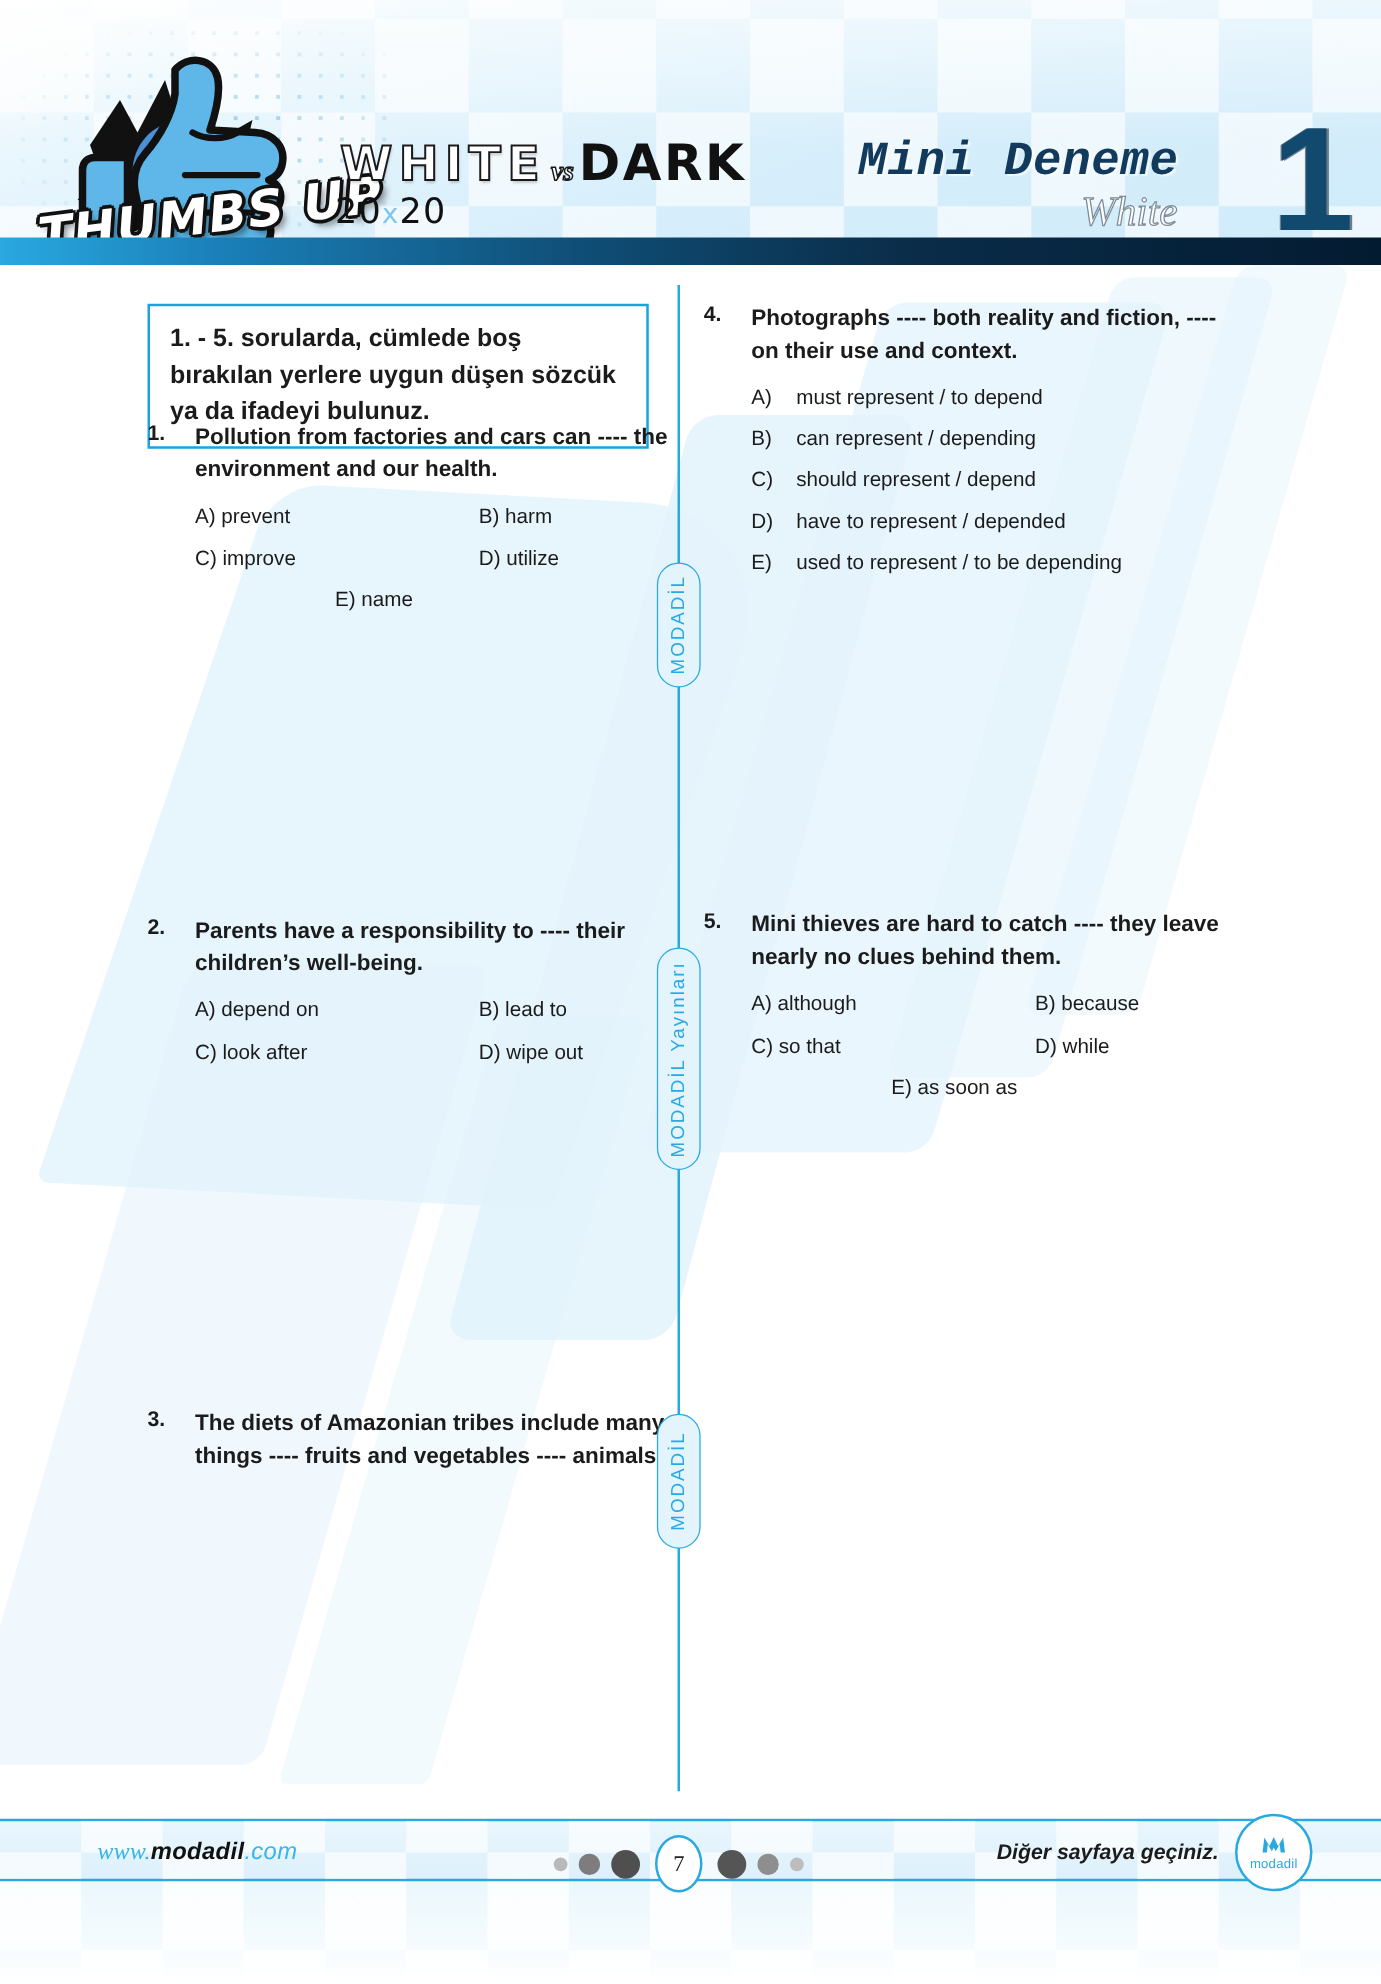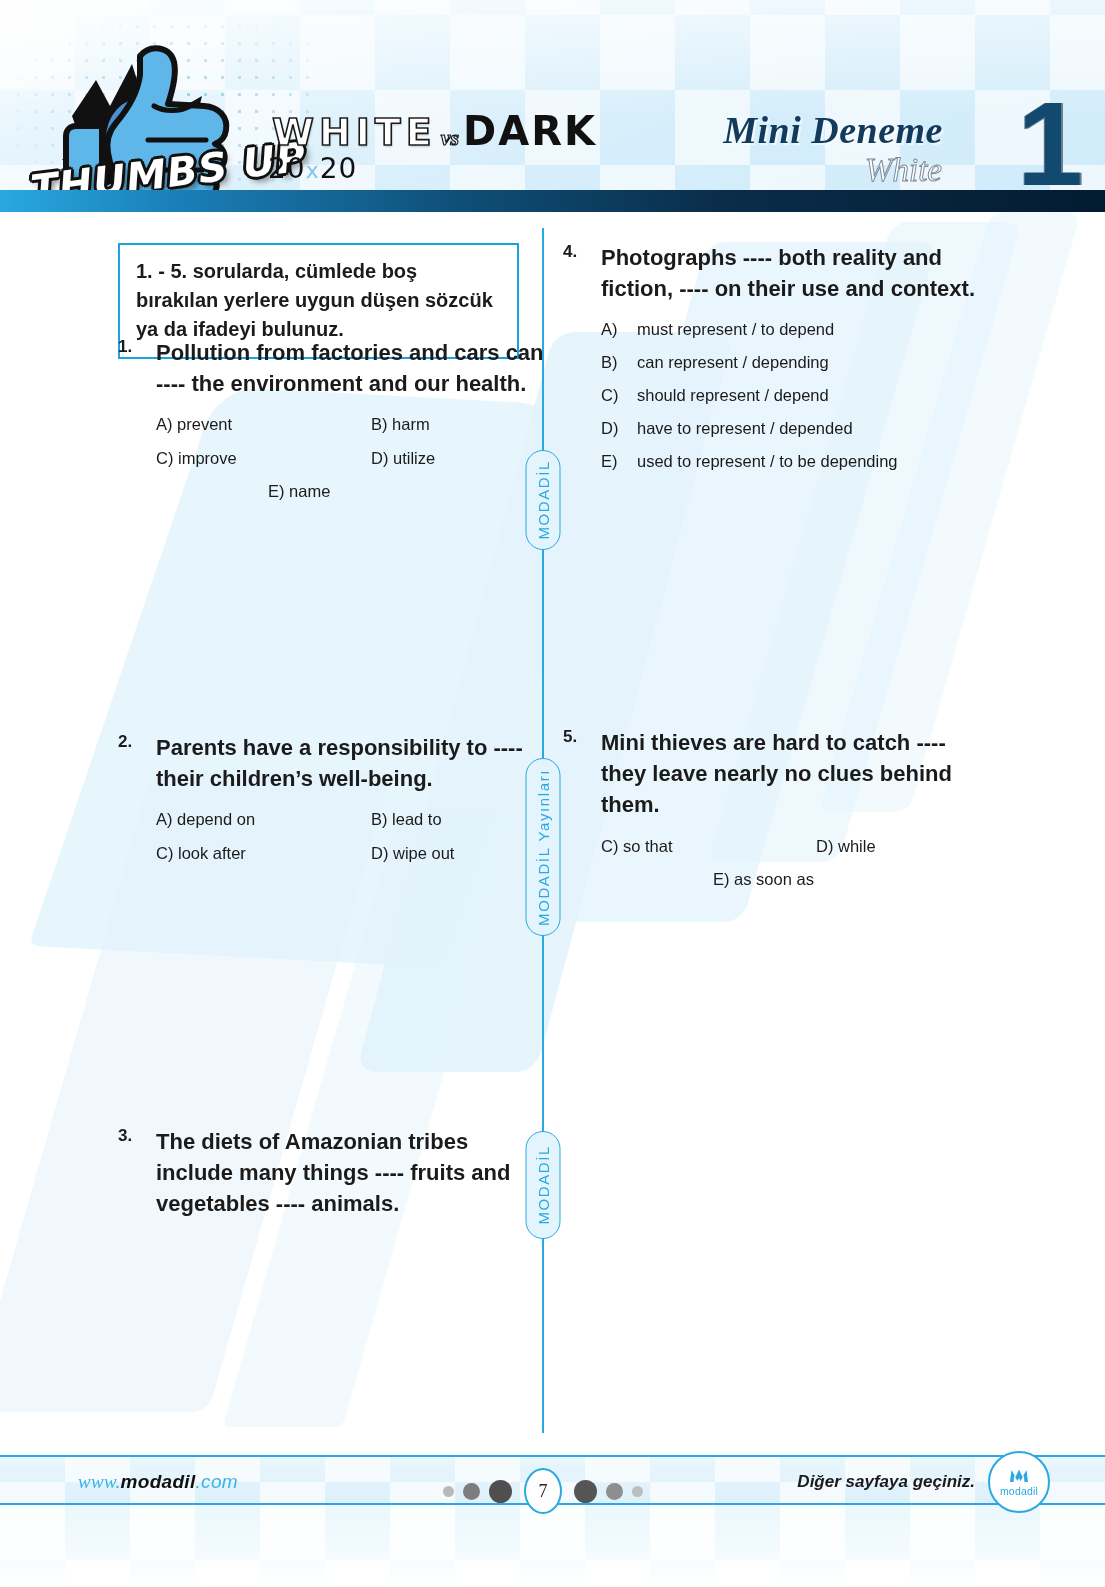--- a/index.html
+++ b/index.html
@@ -118,21 +118,21 @@
     font-weight: normal;
     color: #111111;
     letter-spacing: 1px;
   }
   .title-2020 .x { color: #7fc7ea; font-size: 22px; }
 
   
   .title-mini {
     position: absolute;
     right: 162px; top: 108px;
-    font-family: Liberation Serif, serif;
+    font-family: Liberation Mono, monospace;
     font-size: 38px;
     font-style: italic;
     font-weight: bold;
     color: #123a5c;
     letter-spacing: .5px;
     text-shadow: 2px 2px 1px rgba(255,255,255,.65);
     white-space: nowrap;
   }
   .title-white-script {
     position: absolute;
@@ -213,28 +213,28 @@
   .question { position: absolute; width: 440px; }
   .q-head { display: flex; }
   .q-num {
     width: 38px;
     flex: 0 0 38px;
     font-size: 17px;
     font-weight: bold;
     color: #1b1b1b;
   }
   .q-stem {
-    font-size: 22px;
+    font-size: 18px;
     font-weight: bold;
     line-height: 1.42;
     color: #1b1b1b;
     max-width: 392px;
   }
   .opts { margin-top: 15px; padding-left: 38px; }
-  .opt-row { display: flex; margin-bottom: 12px; }
+  .opt-row { display: flex; margin-bottom: 12px; gap: 12px; }
   .opt {
     font-size: 16.5px;
     color: #1b1b1b;
     line-height: 1.3;
   }
   .opt-a, .opt-c { width: 215px; flex: 0 0 215px; }
   .opt-e-row { display: flex; justify-content: flex-start; margin-top: 3px; }
   .opt-e { margin-left: 112px; }
 
   
@@ -510,20 +510,24 @@
       </div>
     </div>
 
     <div class="question" style="top:515px; left:0px;">
       <div class="q-head">
         <div class="q-num">5.</div>
         <div class="q-stem">Mini thieves are hard to catch ---- they leave nearly no clues behind them.</div>
       </div>
       <div class="opts">
         <div class="opt-row">
+          <div class="opt opt-a">A) although</div>
+          <div class="opt">B) because</div>
+        </div>
+        <div class="opt-row">
           <div class="opt opt-c">C) so that</div>
           <div class="opt">D) while</div>
         </div>
         <div class="opt-e-row">
           <div class="opt opt-e">E) as soon as</div>
         </div>
       </div>
     </div>
 
   </div>

